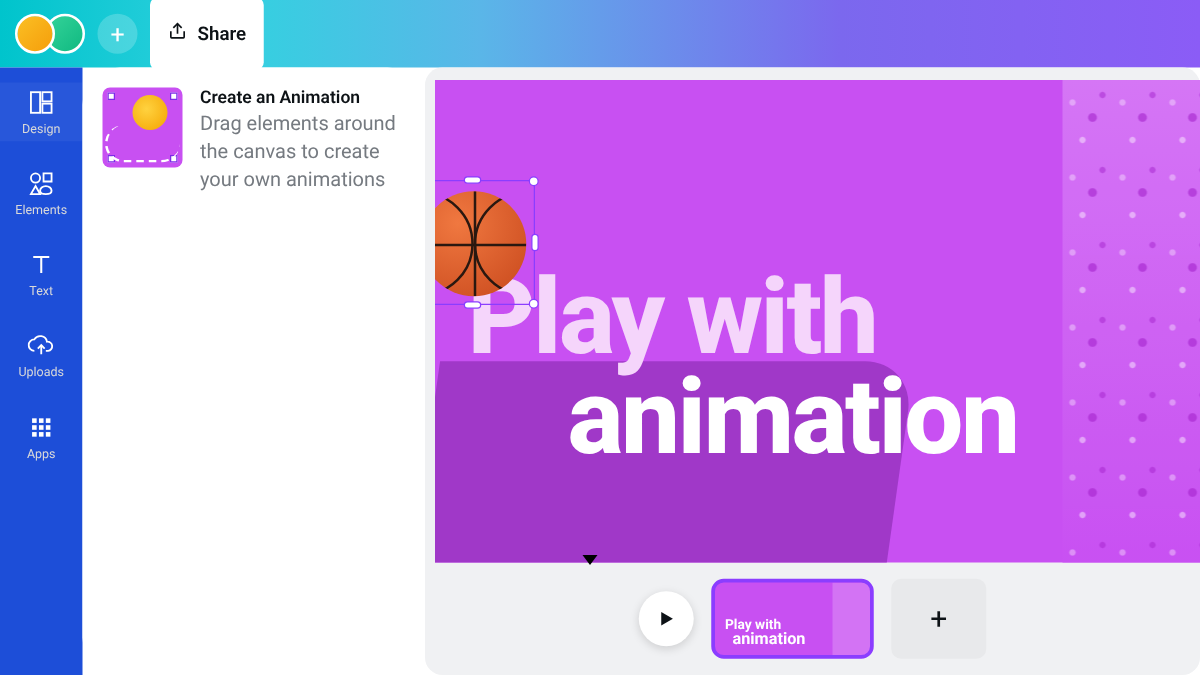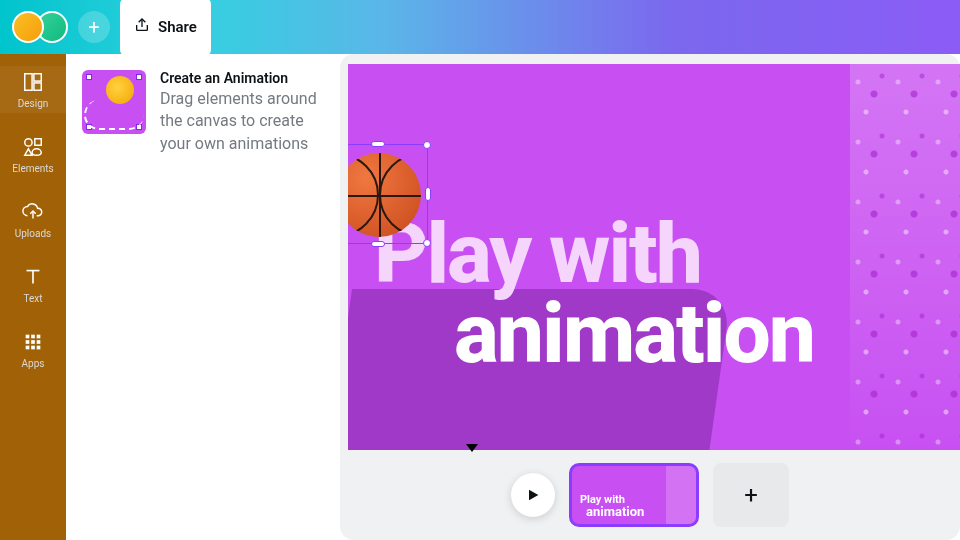--- a/index.html
+++ b/index.html
@@ -7,21 +7,21 @@
 .topbar { height: 54px; background: linear-gradient(90deg, #00c4cc 0%, #33d1e0 20%, #5ab6e8 40%, #7b68ee 70%, #8b5cf6 100%); display: flex; align-items: center; padding: 0 12px; justify-content: space-between; }
 .logo { font-family: Georgia, serif; font-style: italic; font-weight: bold; font-size: 30px; color: #fff; letter-spacing: -1px; }
 .topbar-right { display: flex; align-items: center; gap: 10px; }
 .avatars { display: flex; }
 .avatar { width: 32px; height: 32px; border-radius: 50%; border: 2px solid #fff; margin-left: -8px; }
 .avatar:first-child { margin-left: 0; background: linear-gradient(135deg,#fbbf24,#f59e0b); position: relative; }
 .avatar:nth-child(2) { background: linear-gradient(135deg,#34d399,#10b981); }
 .plus-btn { width: 32px; height: 32px; border-radius: 50%; background: rgba(255,255,255,0.2); color: #fff; display: flex; align-items: center; justify-content: center; font-size: 20px; cursor: pointer; }
 .share-btn { background: #fff; border-radius: 6px; padding: 19px 14px; display: flex; align-items: center; gap: 8px; font-weight: 600; font-size: 15px; color: #0d1216; cursor: pointer; }
 .main { display: flex; height: 486px; }
-.rail { width: 66px; background: #a16207; display: flex; flex-direction: column; align-items: center; padding-top: 12px; gap: 18px; }
+.rail { width: 66px; background: #1d4ed8; display: flex; flex-direction: column; align-items: center; padding-top: 12px; gap: 18px; }
 .rail-item { display: flex; flex-direction: column; align-items: center; gap: 4px; color: #fff; cursor: pointer; width: 100%; padding: 4px 0; }
 .rail-item.active { background: rgba(255,255,255,0.05); }
 .rail-icon { width: 24px; height: 24px; display: flex; align-items: center; justify-content: center; }
 .rail-label { font-size: 10px; color: #d9d9d9; }
 .side-panel { width: 274px; background: #fff; padding: 16px; border-radius: 30px; }
 .animation-card { display: flex; gap: 14px; }
 .anim-thumb { width: 64px; height: 64px; background: #c850f2; border-radius: 6px; position: relative; flex-shrink: 0; overflow: hidden; }
 .bee { position: absolute; left: 24px; top: 6px; width: 28px; height: 28px; background: radial-gradient(circle at 40% 40%, #ffd23f, #f4a300); border-radius: 50% 50% 50% 50%; }
 .beeline { position: absolute; border: 2px dashed #fff; border-radius: 40px; width: 60px; height: 30px; top: 30px; left: 2px; border-top: none; border-right: none; }
 .sel-corner { position: absolute; width: 6px; height: 6px; background:#fff; border:1px solid #7d2ae8; }
@@ -98,36 +98,36 @@
             <circle cx="7" cy="7" r="4"></circle>
             <path d="M14 3h7v7h-7z"></path>
             <path d="M3 14l4 7h-8z" transform="translate(4,0)"></path>
             <path d="M16 14c3 0 5 2 5 4s-2 3-5 3-5-1-5-3 2-4 5-4z"></path>
           </svg>
         </div>
       <div class="rail-label">Elements</div>
     </div>
     <div class="rail-item">
       <div class="rail-icon">
+          <svg width="22" height="22" viewBox="0 0 24 24" fill="none" stroke="#fff" stroke-width="1.8">
+            <path d="M5 5h14"></path>
+            <path d="M12 5v14"></path>
+          </svg>
+        </div>
+      <div class="rail-label">Text</div>
+    </div>
+    <div class="rail-item">
+      <div class="rail-icon">
           <svg width="22" height="22" viewBox="0 0 24 24" fill="none" stroke="#fff" stroke-width="1.6">
             <path d="M6 16a5 5 0 010-10 6 6 0 0111 2 4 4 0 011 8h-2"></path>
             <path d="M12 11v8"></path>
             <path d="M9 14l3-3 3 3"></path>
           </svg>
         </div>
       <div class="rail-label">Uploads</div>
-    </div>
-    <div class="rail-item">
-      <div class="rail-icon">
-          <svg width="22" height="22" viewBox="0 0 24 24" fill="none" stroke="#fff" stroke-width="1.8">
-            <path d="M5 5h14"></path>
-            <path d="M12 5v14"></path>
-          </svg>
-        </div>
-      <div class="rail-label">Text</div>
     </div>
     <div class="rail-item">
       <div class="rail-icon">
           <svg width="22" height="22" viewBox="0 0 24 24" fill="#fff">
             <rect x="4" y="4" width="4" height="4"></rect>
             <rect x="10" y="4" width="4" height="4"></rect>
             <rect x="16" y="4" width="4" height="4"></rect>
             <rect x="4" y="10" width="4" height="4"></rect>
             <rect x="10" y="10" width="4" height="4"></rect>
             <rect x="16" y="10" width="4" height="4"></rect>

